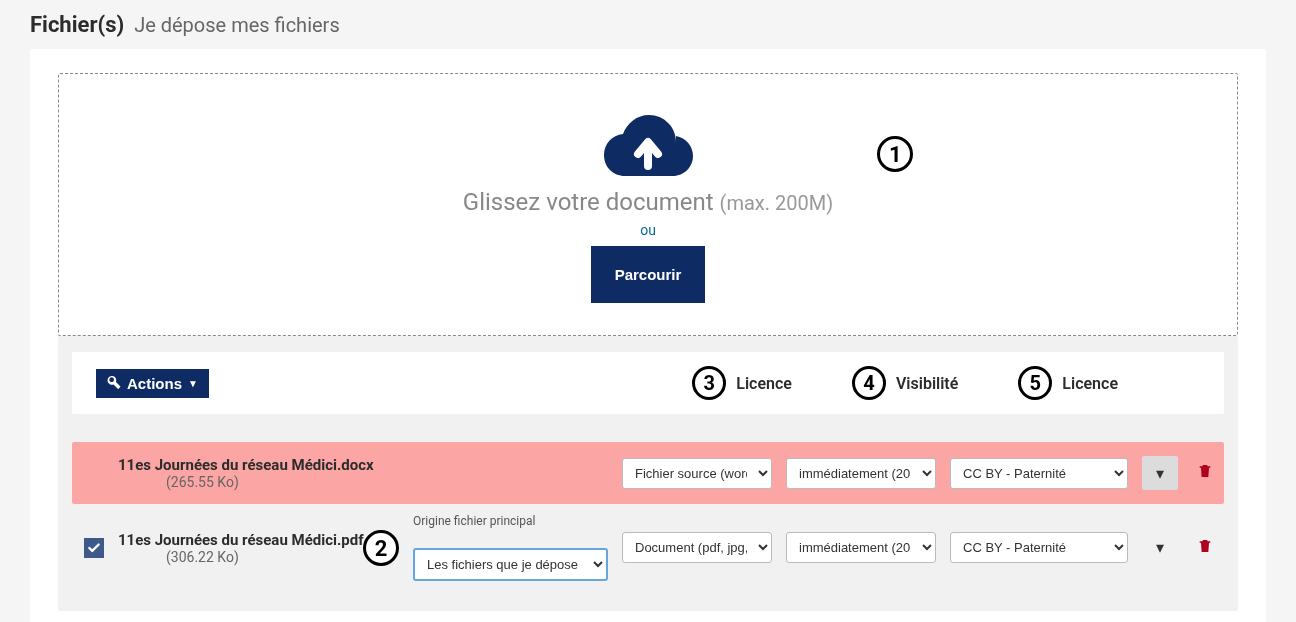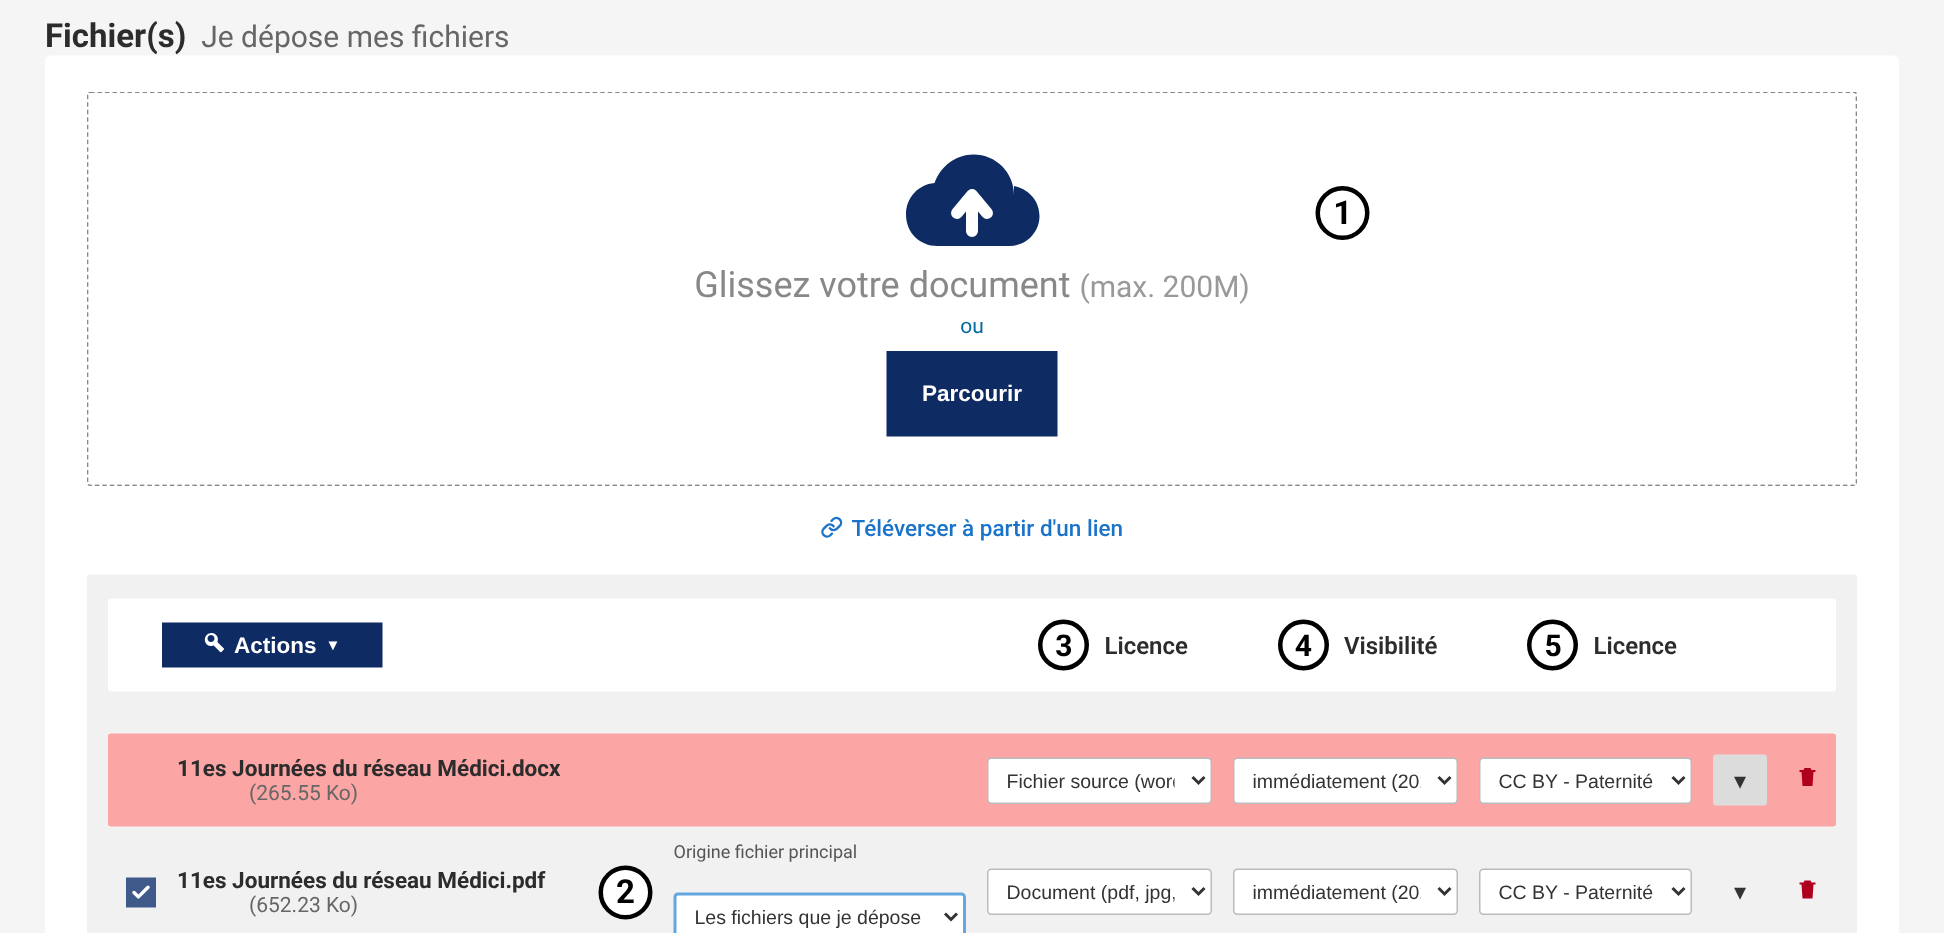--- a/index.html
+++ b/index.html
@@ -3,20 +3,21 @@
   <meta charset="utf-8">
   <style>
     * { box-sizing: border-box; margin: 0; padding: 0; }
     body {
       font-family: -apple-system, BlinkMacSystemFont, "Segoe UI", Roboto, Helvetica, Arial, sans-serif;
       background: #f5f5f5;
       color: #333;
       padding: 12px 30px;
     }
     .page-header {
+      margin-bottom: 12px;
     }
     .page-header h2 {
       font-size: 22px;
       font-weight: 700;
       display: inline;
       color: #2c2c2c;
     }
     .page-header .subtitle {
       font-size: 20px;
       font-weight: 400;
@@ -102,28 +103,28 @@
       padding: 14px 16px;
       display: flex;
       align-items: center;
       position: relative;
       margin-bottom: 28px;
     }
     .actions-btn {
       background: #0f2b63;
       color: #fff;
       border: none;
-      padding: 6px 28px;
+      padding: 6px 11px;
       font-size: 15px;
       font-weight: 600;
       cursor: pointer;
       display: inline-flex;
       align-items: center;
       gap: 6px;
-      margin-left: 20px;
+      margin-left: 8px;
     }
     .actions-btn .caret-down {
       font-size: 10px;
     }
     .col-headers {
       margin-left: auto;
       display: flex;
       align-items: center;
       gap: 60px;
       padding-right: 90px;
@@ -214,21 +215,21 @@
       border-radius: 3px;
       background: #fff;
       color: #333;
     }
     .sel-highlight {
       border: 2px solid #64a7e0;
       border-radius: 3px;
     }
     .col-format { width: 150px; flex-shrink: 0; }
     .col-vis { width: 150px; flex-shrink: 0; }
-    .col-lic { width: 142px; flex-shrink: 0; }
+    .col-lic { width: 178px; flex-shrink: 0; }
     .expand-col {
       width: 36px;
       flex-shrink: 0;
       text-align: center;
       color: #333;
       cursor: pointer;
     }
     .expand-col.alt-bg {
       background: #dcdcdc;
       align-self: stretch;
@@ -266,31 +267,20 @@
       </span>
       <div class="drop-title">
         <span>Glissez votre document</span>
         <span class="max">(max. 200M)</span>
       </div>
       <div class="drop-or">ou</div>
       <button class="browse-btn">Parcourir</button>
     </div>
   </div>
 
-  <div class="upload-link-row">
-    <a href="#" class="upload-link">
-      <span>
-        <svg width="15" height="15" viewBox="0 0 24 24" fill="none" stroke="#1a73c9" stroke-width="2.5" stroke-linecap="round" stroke-linejoin="round">
-            <path d="M10 13a5 5 0 0 0 7.54.54l3-3a5 5 0 0 0-7.07-7.07l-1.72 1.71"></path>
-            <path d="M14 11a5 5 0 0 0-7.54-.54l-3 3a5 5 0 0 0 7.07 7.07l1.71-1.71"></path>
-          </svg>
-      </span>
-      <span>Téléverser à partir d'un lien</span>
-    </a>
-  </div>
 
   <div class="file-area">
 
     <div class="header-row">
       <button class="actions-btn">
         <span>
           <svg width="14" height="14" viewBox="0 0 24 24" fill="#fff">
               <path d="M22.7 19.3l-7.4-7.4c.5-1.2.7-2.5.5-3.9-.5-3.4-3.3-6-6.7-6.2-4.6-.3-8.4 3.5-8.1 8.1.2 3.4 2.8 6.2 6.2 6.7 1.4.2 2.7 0 3.9-.5l7.4 7.4c.4.4 1 .4 1.4 0l2.8-2.8c.4-.4.4-1 0-1.4zM4 8c0-2.2 1.8-4 4-4s4 1.8 4 4-1.8 4-4 4-4-1.8-4-4z"></path>
             </svg>
         </span>
@@ -348,21 +338,21 @@
     </div>
 
     <div class="file-row">
       <span class="checkbox-checked">
         <svg width="14" height="14" viewBox="0 0 24 24" fill="none" stroke="#fff" stroke-width="4" stroke-linecap="round" stroke-linejoin="round">
             <polyline points="4 12 9 17 20 6"></polyline>
           </svg>
       </span>
       <div class="file-info">
         <div class="file-name">11es Journées du réseau Médici.pdf</div>
-        <div class="file-size">(652.23 Ko)</div>
+        <div class="file-size">(306.22 Ko)</div>
       </div>
       <div class="origine-col">
         <span class="callout callout-2">2</span>
         <div class="origine-label">Origine fichier principal</div>
         <select class="sel sel-highlight">
           <option>Les fichiers que je dépose sont</option>
         </select>
       </div>
       <div class="col-format">
         <select class="sel">

